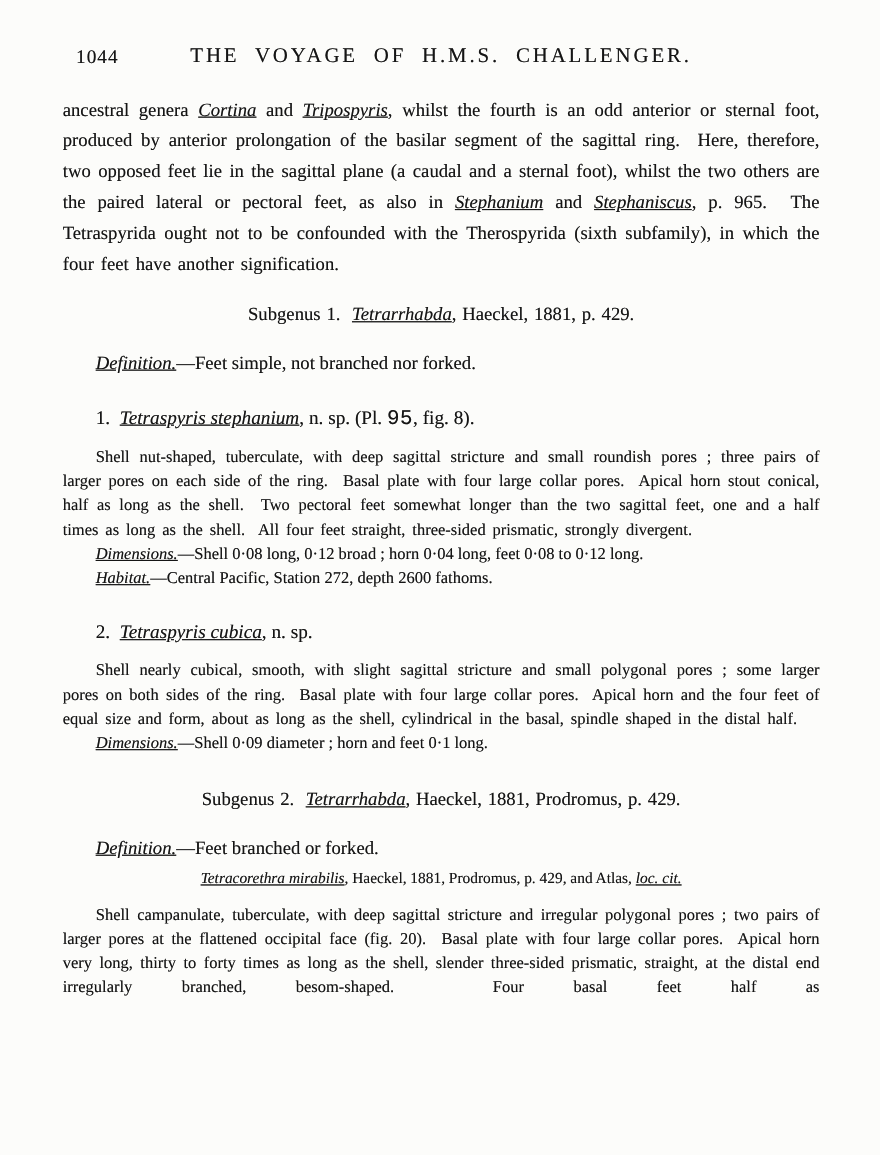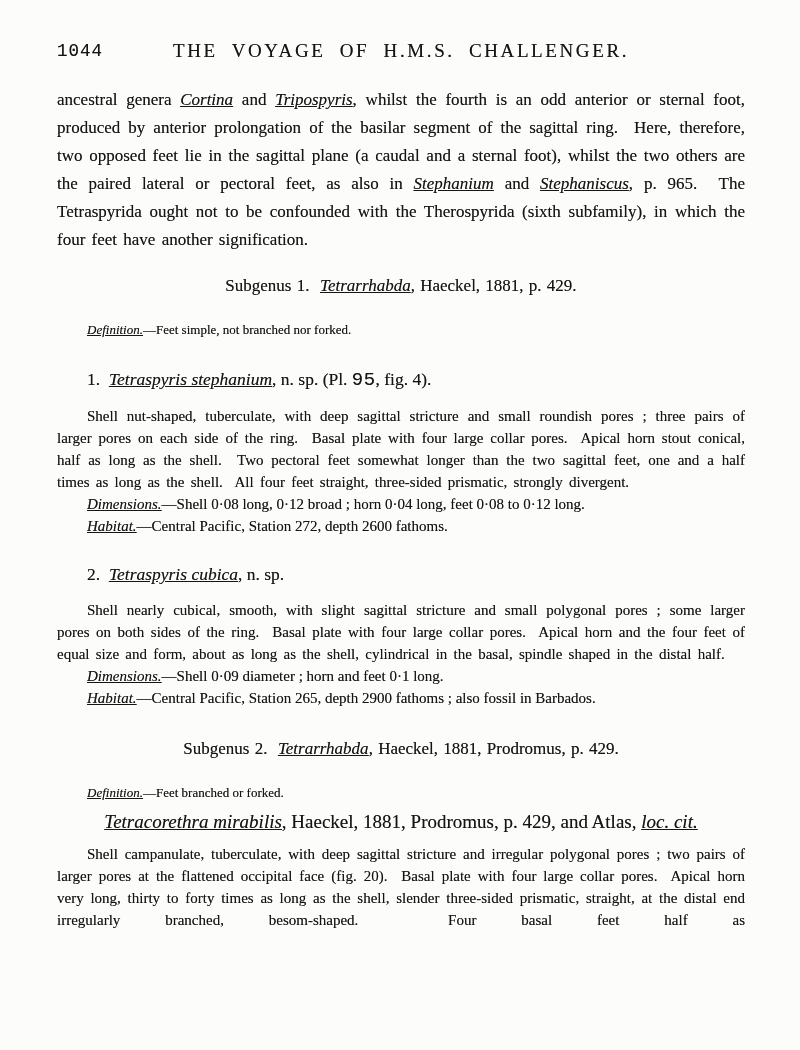--- a/index.html
+++ b/index.html
@@ -11,22 +11,22 @@
     margin: 0 auto;
     background: #fcfcfa;
     color: #151515;
     font-family: "Liberation Serif", serif;
     padding: 40px 55px 0 57px;
     overflow: hidden;
     text-shadow: 0 0 0.6px rgba(25,25,25,0.55);
   }
   .page-header { position: relative; height: 22px; }
   .page-number {
-    position: absolute; left: 0; top: 1px;
-    font-size: 17.5px; letter-spacing: 1px; font-family: Liberation Mono, monospace;
+    position: absolute; left: 12px; top: 1px;
+    font-size: 17.5px; letter-spacing: 1px;
   }
   .running-title {
     text-align: center;
     font-size: 19px;
     letter-spacing: 2.6px;
     word-spacing: 7px;
   }
   .intro-para {
     margin: 24px 0 0 0;
     font-size: 17px;
@@ -36,21 +36,21 @@
   }
   .sub-heading {
     margin: 20px 0 0 0;
     text-align: center;
     font-size: 17px;
     line-height: 24px;
     word-spacing: 1px;
   }
   .definition-line {
     margin: 20px 0 0 30px;
-    font-size: 13px;
+    font-size: 17px;
     line-height: 24px;
   }
   .species-heading {
     margin: 24px 0 0 30px;
     font-size: 17.5px;
     line-height: 26px;
   }
   .species-desc {
     margin: 12px 0 0 0;
     font-size: 15px;
@@ -61,21 +61,21 @@
   }
   .species-desc.continued { text-align-last: justify; }
   .note-line {
     font-size: 15px;
     line-height: 22px;
     text-indent: 30px;
   }
   .synonym-line {
     margin: 8px 0 0 0;
     text-align: center;
-    font-size: 19px;
+    font-size: 14px;
     line-height: 18px;
   }
   .it { font-style: italic; text-decoration: underline; }
   .plate {
     font-family: Liberation Mono, monospace;
     font-size: 1.08em;
     letter-spacing: 0.5px;
   }
 </style>
 </head>
@@ -87,35 +87,34 @@
     <span class="page-number">1044</span>
     <div class="running-title">THE VOYAGE OF H.M.S. CHALLENGER.</div>
   </div>
 
   <p class="intro-para"><span>ancestral genera </span><span class="it">Cortina</span><span> and </span><span class="it">Tripospyris</span><span>, whilst the fourth is an odd anterior or sternal foot, produced by anterior prolongation of the basilar segment of the sagittal ring.&nbsp; Here, therefore, two opposed feet lie in the sagittal plane (a caudal and a sternal foot), whilst the two others are the paired lateral or pectoral feet, as also in </span><span class="it">Stephanium</span><span> and </span><span class="it">Stephaniscus</span><span>, p. 965.&nbsp; The Tetraspyrida ought not to be confounded with the Therospyrida (sixth subfamily), in which the four feet have another signification.</span></p>
 
   <div class="sub-heading"><span>Subgenus 1.&nbsp; </span><span class="it">Tetrarrhabda</span><span>, Haeckel, 1881, p. 429.</span></div>
 
   <div class="definition-line"><span class="it">Definition.</span><span>—Feet simple, not branched nor forked.</span></div>
 
-  <div class="species-heading"><span>1.&nbsp; </span><span class="it">Tetraspyris stephanium</span><span>, n. sp. (Pl. </span><span class="plate">95</span><span>, fig. 4).</span></div>
+  <div class="species-heading"><span>1.&nbsp; </span><span class="it">Tetraspyris stephanium</span><span>, n. sp. (Pl. </span><span class="plate">95</span><span>, fig. 8).</span></div>
 
   <p class="species-desc"><span>Shell nut-shaped, tuberculate, with deep sagittal stricture and small roundish pores ; three pairs of larger pores on each side of the ring.&nbsp; Basal plate with four large collar pores.&nbsp; Apical horn stout conical, half as long as the shell.&nbsp; Two pectoral feet somewhat longer than the two sagittal feet, one and a half times as long as the shell.&nbsp; All four feet straight, three-sided prismatic, strongly divergent.</span></p>
 
   <div class="note-line"><span class="it">Dimensions.</span><span>—Shell 0·08 long, 0·12 broad ; horn 0·04 long, feet 0·08 to 0·12 long.</span></div>
 
   <div class="note-line"><span class="it">Habitat.</span><span>—Central Pacific, Station 272, depth 2600 fathoms.</span></div>
 
   <div class="species-heading"><span>2.&nbsp; </span><span class="it">Tetraspyris cubica</span><span>, n. sp.</span></div>
 
   <p class="species-desc"><span>Shell nearly cubical, smooth, with slight sagittal stricture and small polygonal pores ; some larger pores on both sides of the ring.&nbsp; Basal plate with four large collar pores.&nbsp;  Apical horn and the four feet of equal size and form, about as long as the shell, cylindrical in the basal, spindle shaped in the distal half.</span></p>
 
   <div class="note-line"><span class="it">Dimensions.</span><span>—Shell 0·09 diameter ; horn and feet 0·1 long.</span></div>
 
-  <div class="note-line"><span class="it">Habitat.</span><span>—Central Pacific, Station 265, depth 2900 fathoms ; also fossil in Barbados.</span></div>
 
   <div class="sub-heading" style="margin-top:28px"><span>Subgenus 2.&nbsp; </span><span class="it">Tetrarrhabda</span><span>, Haeckel, 1881, Prodromus, p. 429.</span></div>
 
   <div class="definition-line"><span class="it">Definition.</span><span>—Feet branched or forked.</span></div>
 
 
   <div class="synonym-line"><span class="it">Tetracorethra mirabilis</span><span>, Haeckel, 1881, Prodromus, p. 429, and Atlas, </span><span class="it">loc. cit.</span></div>
 
   <p class="species-desc continued"><span>Shell campanulate, tuberculate, with deep sagittal stricture and irregular polygonal pores ; two pairs of larger pores at the flattened occipital face (fig. 20).&nbsp; Basal plate with four large collar pores.&nbsp; Apical horn very long, thirty to forty times as long as the shell, slender three-sided prismatic, straight, at the distal end irregularly branched, besom-shaped.&nbsp; Four basal feet half as</span></p>
 

